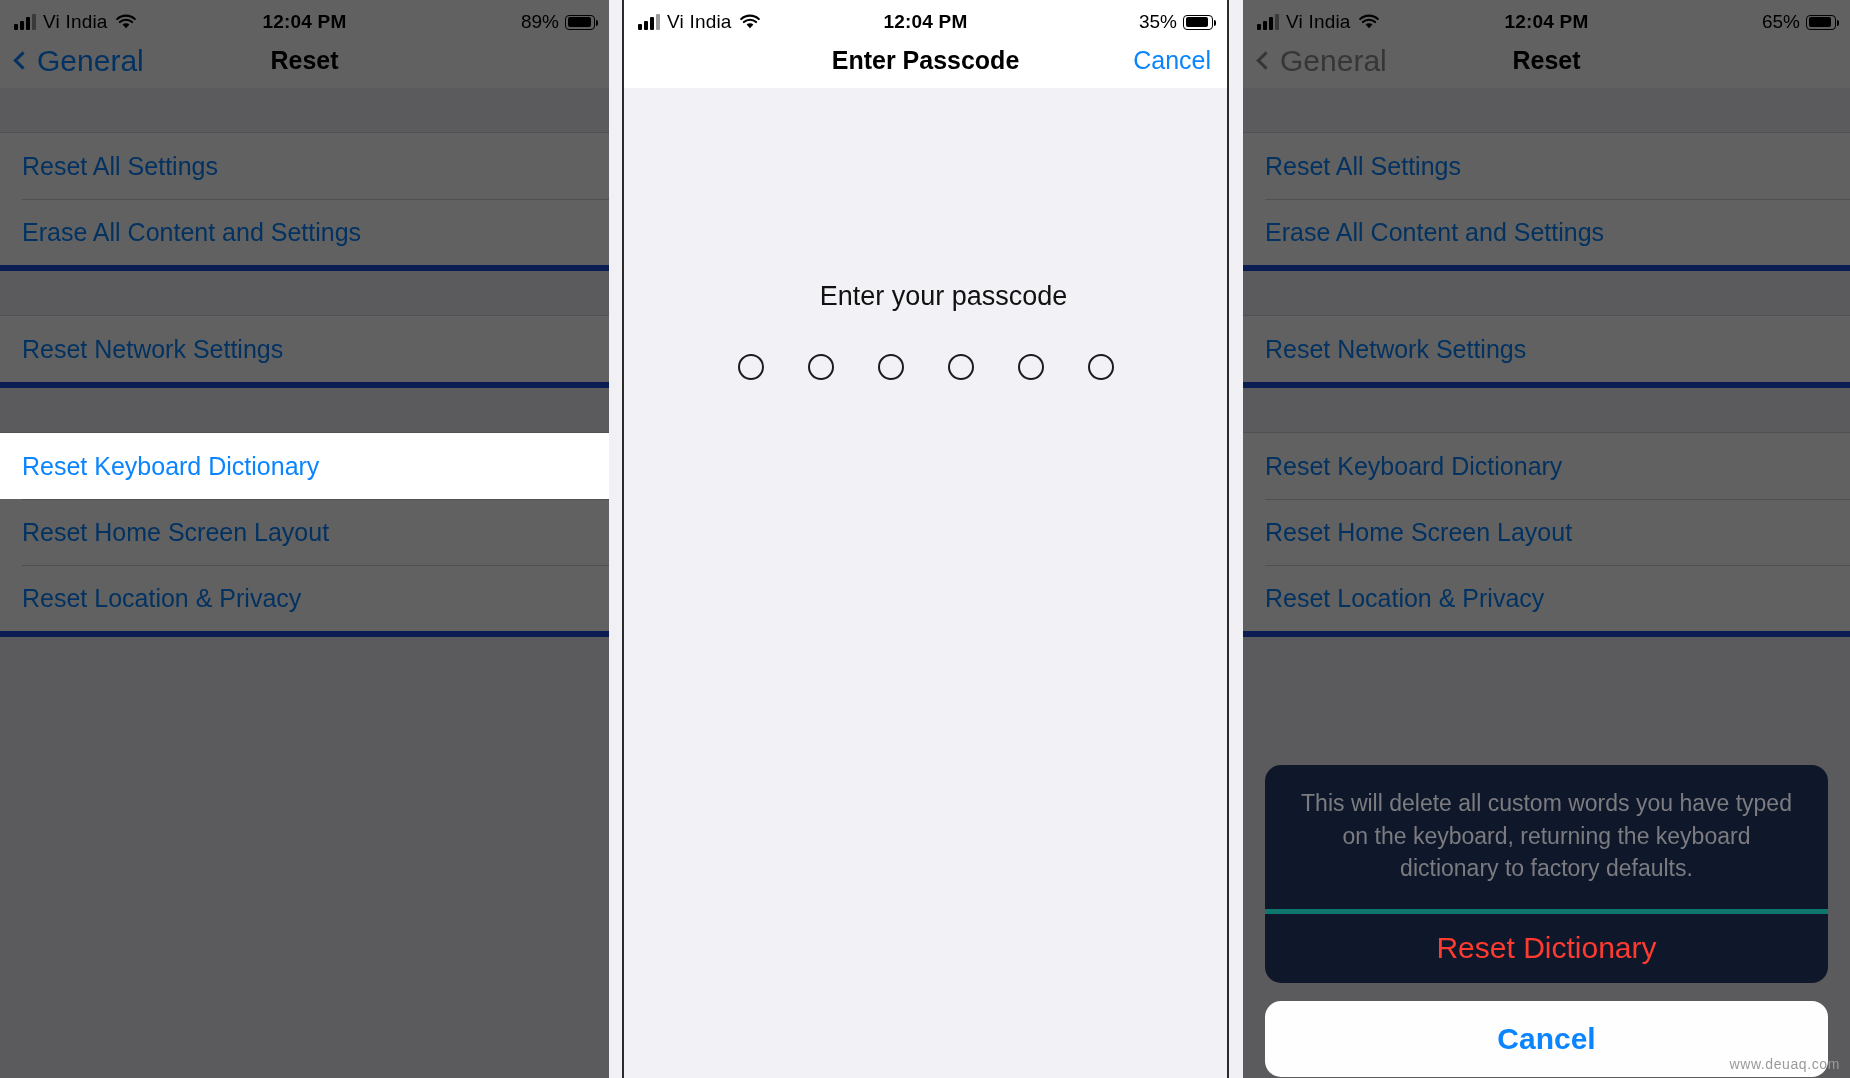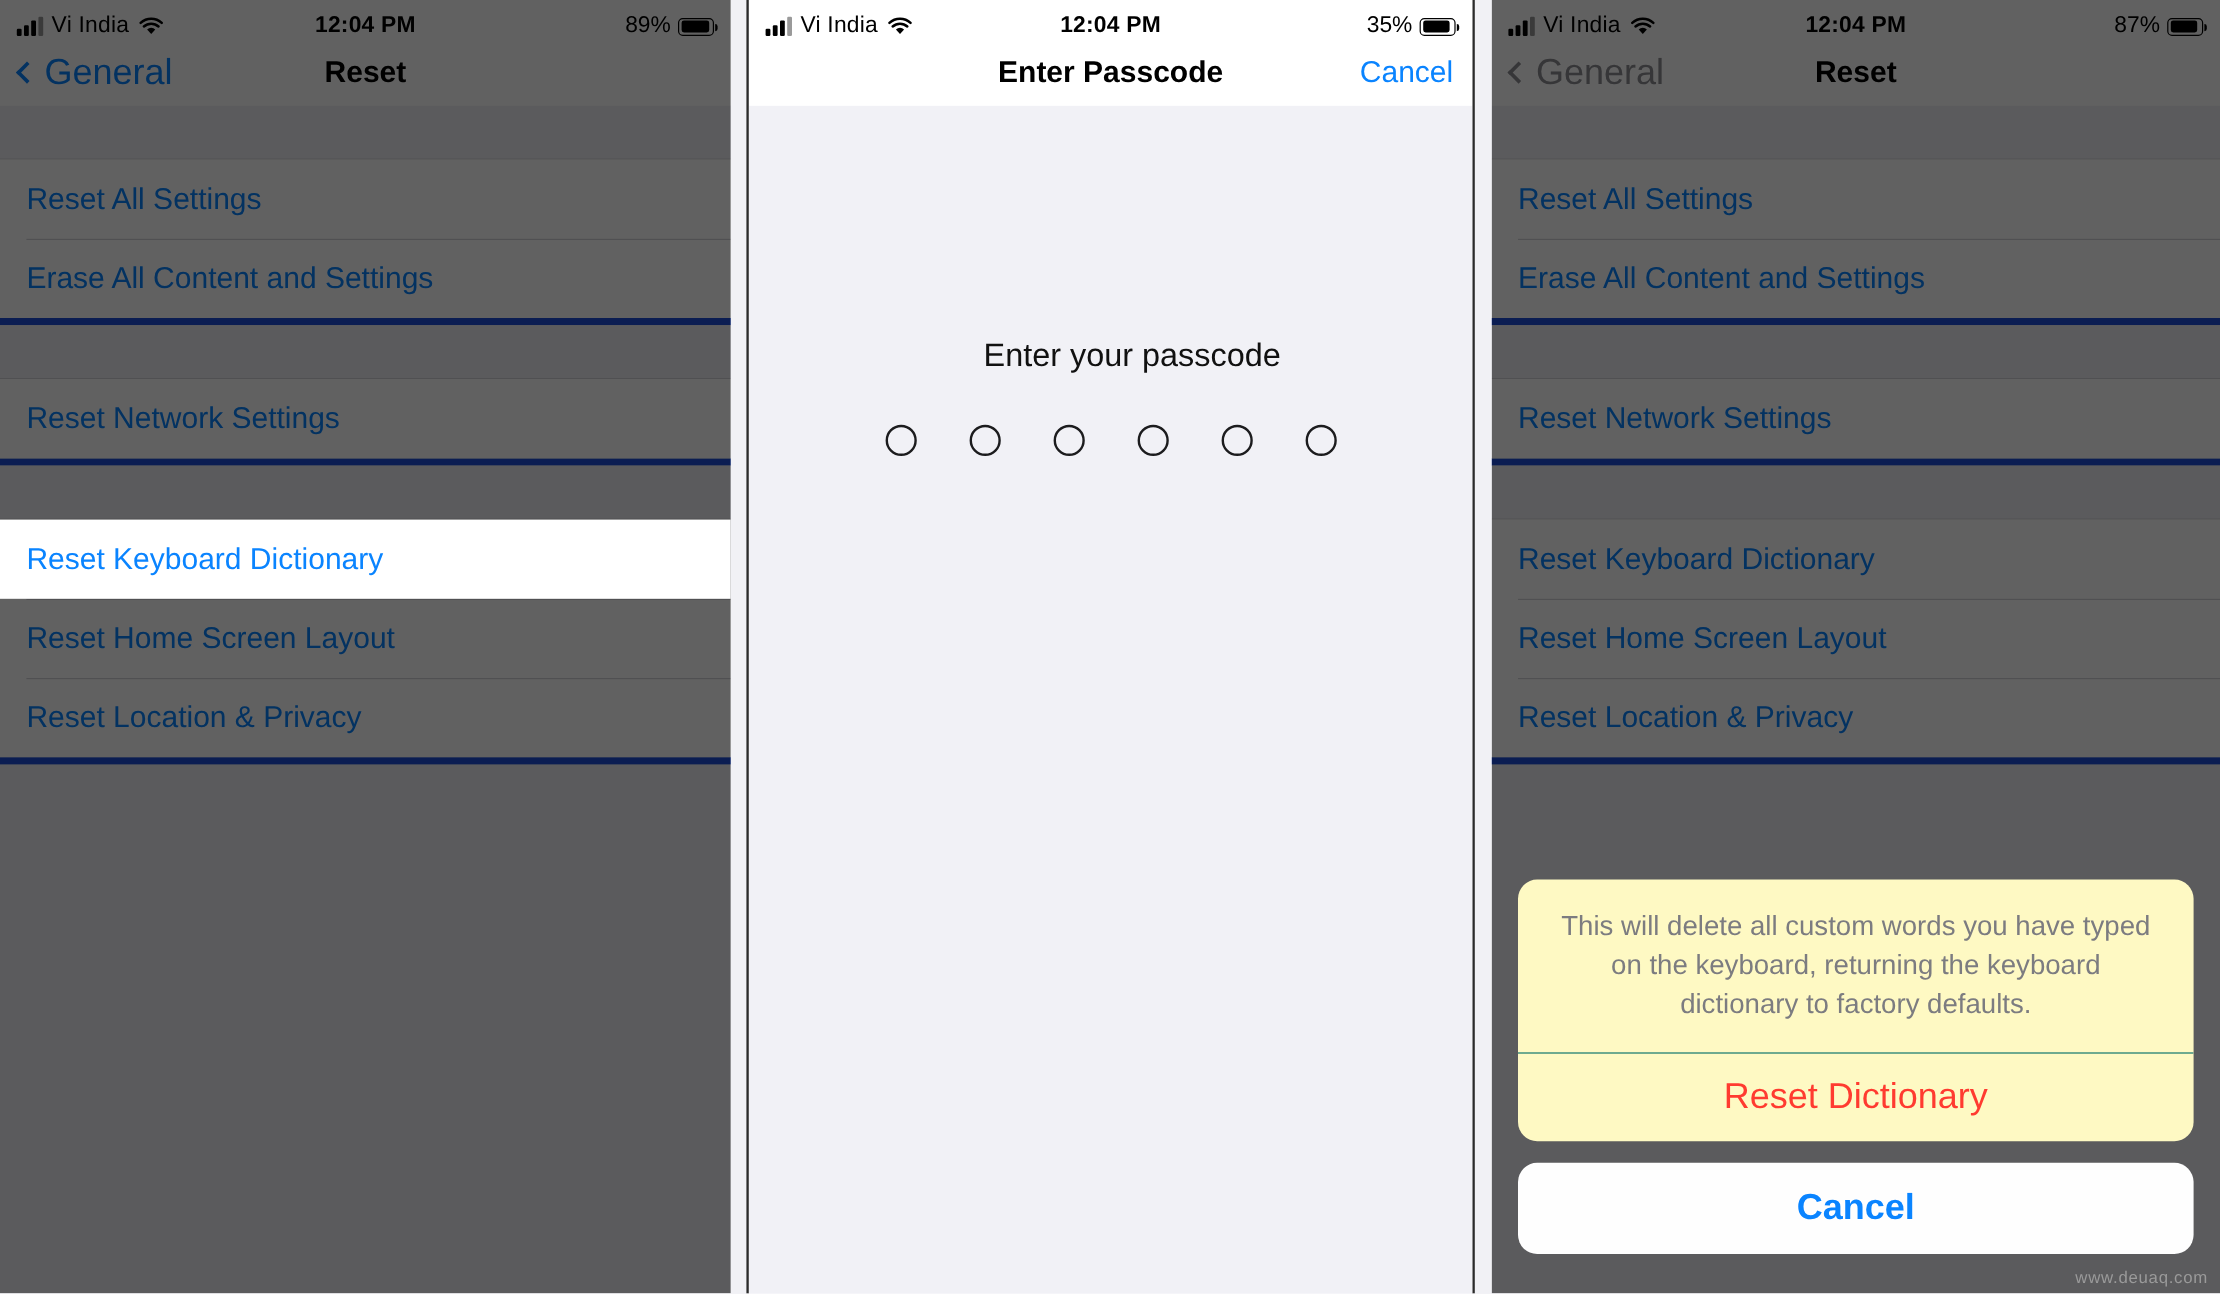--- a/index.html
+++ b/index.html
@@ -74,25 +74,25 @@
 
   
   .pc-wrap { background:#f1f1f6; height: calc(1078px - 88px);
              display:flex; flex-direction:column; align-items:center; }
   .pc-title { margin-top: 193px; font-size:27px; color:#111;margin-left:36px; }
   .pc-dots { margin-top: 42px; display:flex; gap:44px; }
   .pc-dots span { width:26px; height:26px; border:2.6px solid #1c1c1e; border-radius:50%; display:block; }
 
   
   .sheet { position:absolute; left:22px; right:22px; z-index:60; }
-  .sheet-card { background:#fef9c3; border-radius:16px; overflow:hidden; }
+  .sheet-card { background:#0f172a; border-radius:16px; overflow:hidden;margin-top:32px; }
   .sheet-msg { padding: 22px 28px 24px; text-align:center; font-size:23px;
                line-height:1.42; color:#7c7c80; }
   .sheet-btn { height:74px; display:flex; align-items:center; justify-content:center;
-               font-size:30px; border-top:1px solid #0f766e; }
+               font-size:30px; border-top:5px solid #0f766e; }
   .sheet-btn.destructive { color:#ff3b30; }
   .sheet-cancel { margin-top:18px; background:#fefefe; border-radius:16px; height:76px;
                   display:flex; align-items:center; justify-content:center;
                   font-size:30px; font-weight:bold; color:#0a84ff; }
 
   .watermark { position:absolute; right:10px; bottom:6px; font-size:14px;
                color:#9a9a9a; letter-spacing:.6px; z-index:90; }
 </style>
 </head>
 <body>
@@ -228,21 +228,21 @@
         <span class="wifi">
           <svg viewBox="0 0 22 16" width="22" height="16">
               <path d="M11 14.3 L7.6 10.6 a4.8 4.8 0 0 1 6.8 0 Z" fill="#000"></path>
               <path d="M4.9 8.1 a9 9 0 0 1 12.2 0" stroke="#000" stroke-width="2.1" fill="none" stroke-linecap="round"></path>
               <path d="M2.2 5.1 a13 13 0 0 1 17.6 0" stroke="#000" stroke-width="2.1" fill="none" stroke-linecap="round"></path>
             </svg>
         </span>
       </div>
       <div class="sb-center">12:04 PM</div>
       <div class="sb-right">
-        <span class="batt-pct">87%</span>
+        <span class="batt-pct">65%</span>
         <span class="battery">
             <b style="width:88%"></b>
           </span>
       </div>
     </div>
 
     <div class="navbar">
       <div class="nav-back grey">
         <span class="chev"></span>
         <span>General</span>

